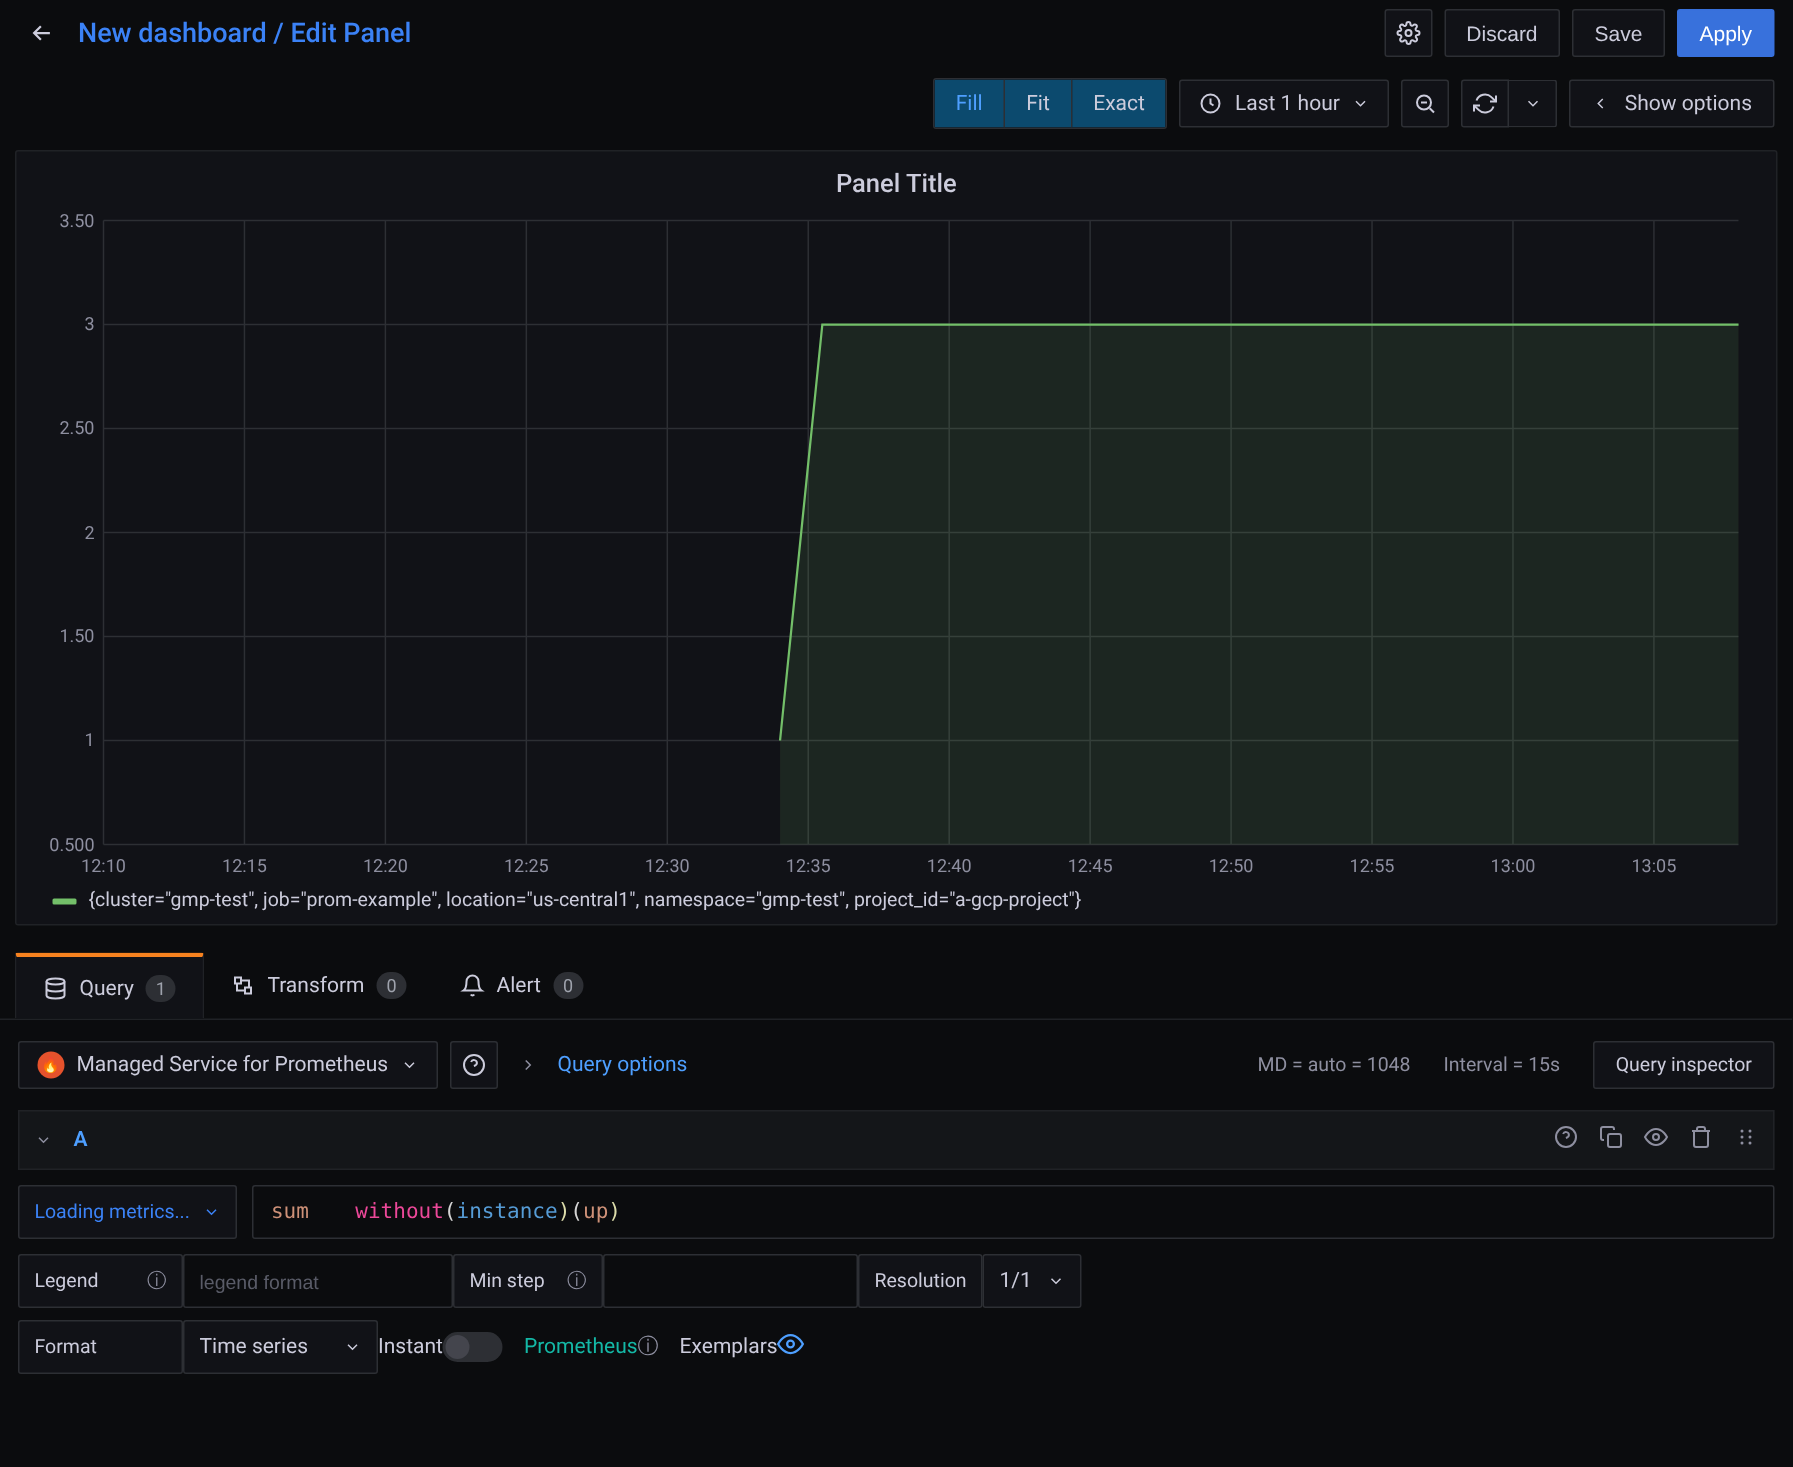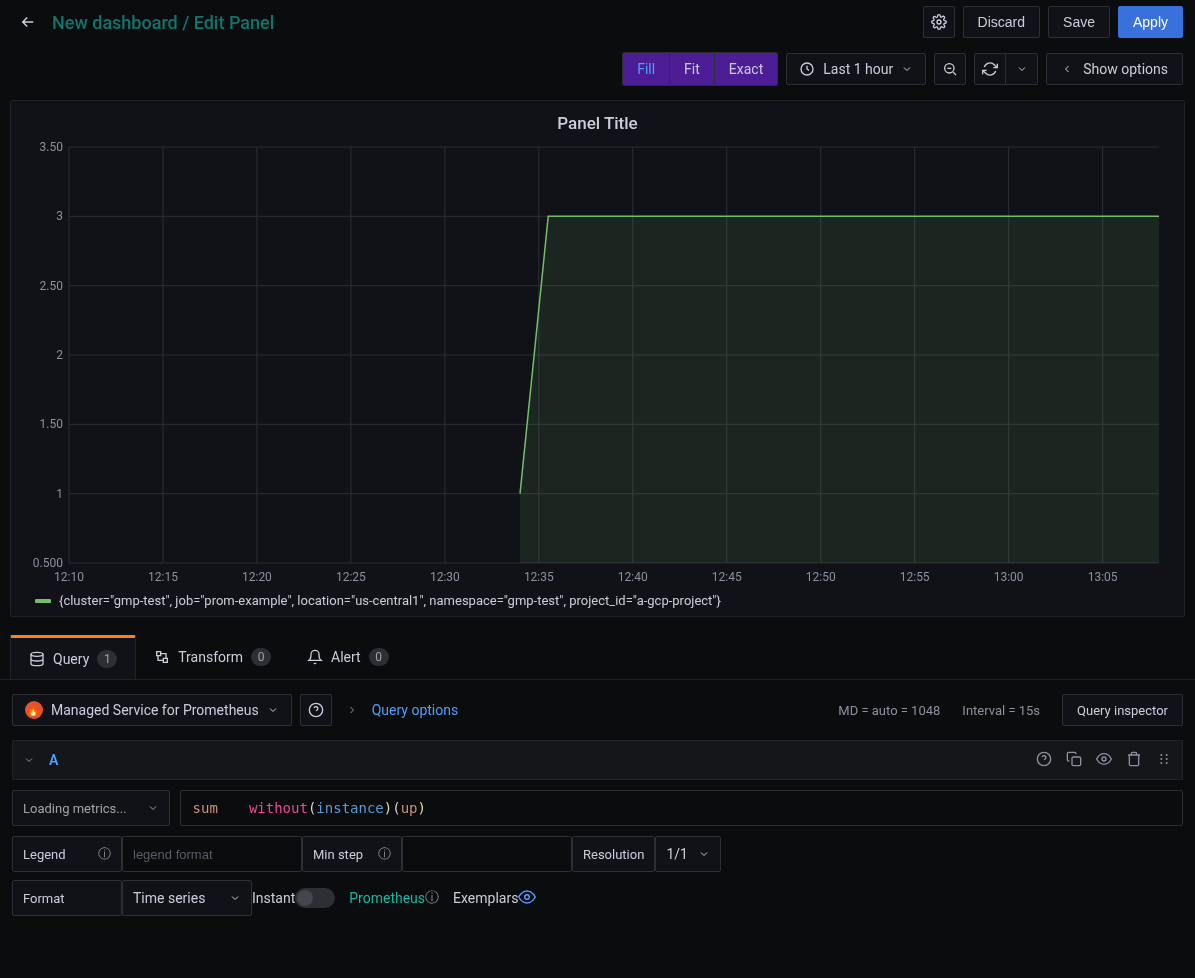--- a/index.html
+++ b/index.html
@@ -14,39 +14,39 @@
 }
 
 
 .topbar {
   display:flex; align-items:center; padding:8px 12px; height:44px;
 }
 .back-btn {
   width:32px; height:32px; display:flex; align-items:center; justify-content:center;
   cursor:pointer; color:#ccccdc;
 }
-.breadcrumb { font-size:18px; font-weight:500; color:#0f766e; margin-left:8px; }
+.breadcrumb { font-size:18px; font-weight:500; color:#3b82f6; margin-left:8px; }
 .topbar-right { margin-left:auto; display:flex; gap:8px; align-items:center; }
 .icon-btn {
   width:32px; height:32px; border:1px solid #2d2f34; background:#111217; border-radius:2px;
   display:flex; align-items:center; justify-content:center; cursor:pointer; color:#ccccdc;
 }
 .btn {
   padding:0 14px; height:32px; border:1px solid #2d2f34; background:#111217; border-radius:2px;
   color:#ccccdc; font-size:14px; cursor:pointer; display:flex; align-items:center;
 }
 .btn.primary { background:#3871dc; border-color:#3871dc; color:#fff; }
 
 
 .controlbar {
   display:flex; justify-content:flex-end; gap:8px; padding:8px 12px; align-items:center;
 }
 .btn-group { display:flex; border:1px solid #2d2f34; border-radius:2px; overflow:hidden; }
 .btn-group .seg {
-  padding:0 14px; height:32px; background:#4c1d95; color:#ccccdc; font-size:14px;
+  padding:0 14px; height:32px; background:#0c4a6e; color:#ccccdc; font-size:14px;
   display:flex; align-items:center; cursor:pointer; border-right:1px solid #2d2f34;
 }
 .btn-group .seg:last-child { border-right:none; }
 .btn-group .seg.active { color:#4e9fff; }
 .timerange {
   display:flex; align-items:center; gap:8px; padding:0 12px; height:32px;
   border:1px solid #2d2f34; background:#111217; border-radius:2px; cursor:pointer; color:#ccccdc;
 }
 .refresh-group { display:flex; }
 .refresh-group .icon-btn { border-radius:0; }
@@ -104,22 +104,22 @@
 .query-block { padding:0 12px; }
 .query-header {
   display:flex; align-items:center; height:40px; background:#141619;
   border:1px solid #202226; padding:0 10px; gap:14px;
 }
 .query-letter { color:#4e9fff; font-weight:600; }
 .query-actions { margin-left:auto; display:flex; gap:14px; color:#8e8fa0; }
 .query-actions span { cursor:pointer; }
 .query-body { display:flex; gap:10px; padding:10px 0px; flex-wrap:wrap; align-items:center; }
 .field-box {
-  display:flex; align-items:center; gap:20px; padding:0 10px; height:36px;
-  background:#111217; border:1px solid #2d2f34; border-radius:2px; color:#a3a3a3; font-size:13px;
+  display:flex; align-items:center; gap:8px; padding:0 10px; height:36px;
+  background:#111217; border:1px solid #2d2f34; border-radius:2px; color:#3b82f6; font-size:13px;
 }
 .query-input {
   flex:1; height:36px; background:#0b0c0e; border:1px solid #2d2f34; border-radius:2px;
   padding:0 12px; font-family:Menlo,Consolas,monospace; font-size:14px; display:flex; align-items:center;
   white-space:pre;
 }
 .query-input .kw1{color:#ce9178;} 
 .query-input .kw2{color:#ec4899;margin-left:31px;} 
 .query-input .paren{color:#d4d4d4;}
 .query-input .paren2{color:#dcdcaa;}

